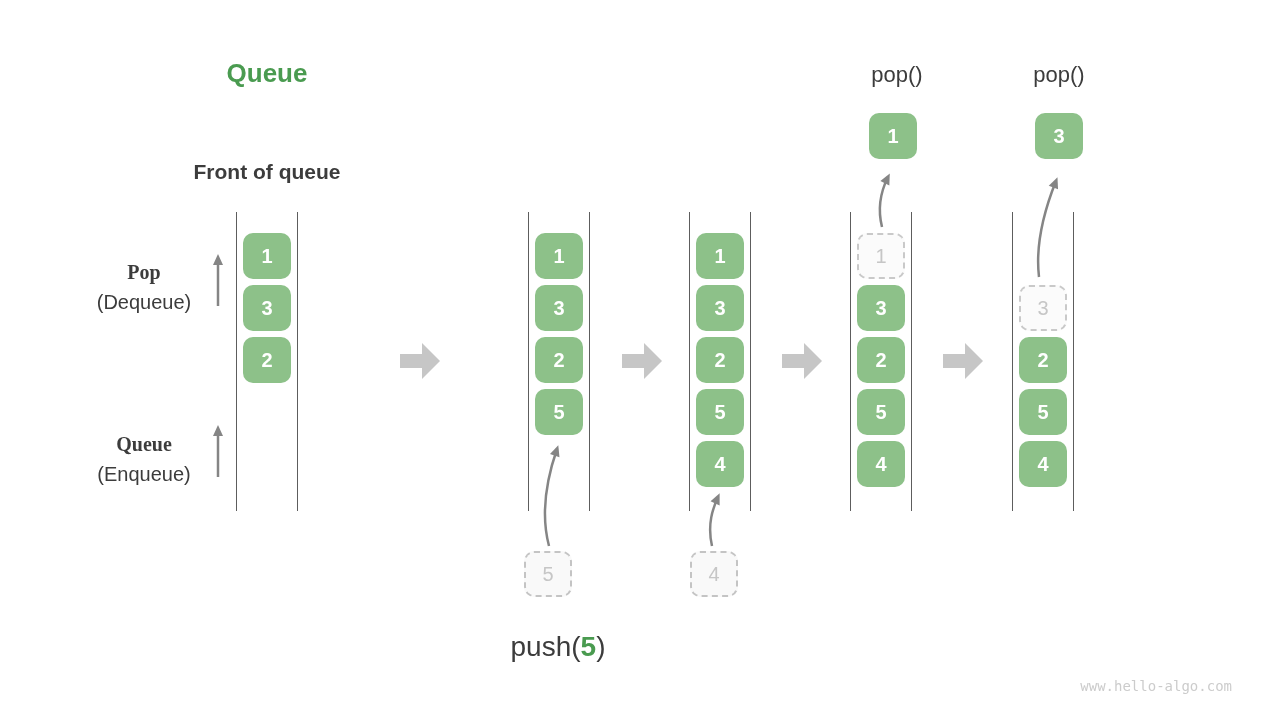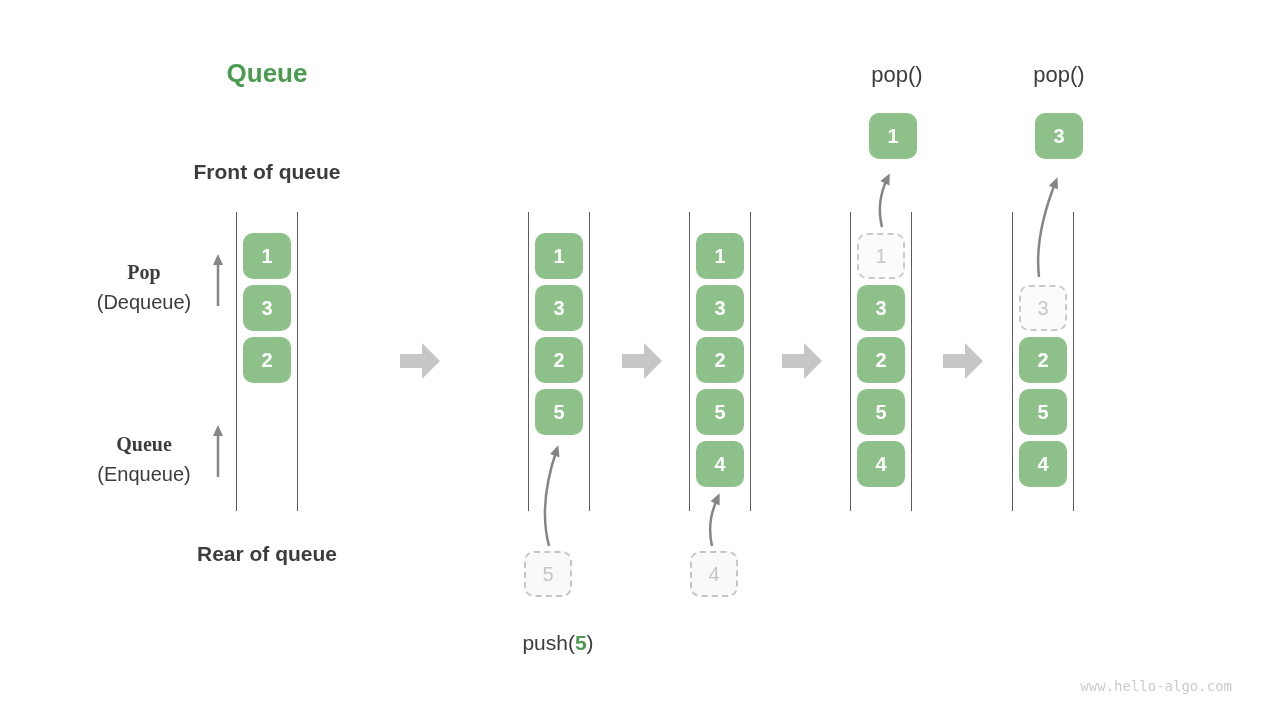--- a/index.html
+++ b/index.html
@@ -48,21 +48,21 @@
     display:flex;align-items:center;justify-content:center;
     color:#c6c6c6;font-size:20px;
   }
   .mono{font-family:Liberation Sans, sans-serif;}
   .pop-call{
     position:absolute;top:62px;width:120px;text-align:center;
     font-size:22px;color:var(--text-dark,#3c3c3c);
   }
   .push-call{
     position:absolute;top:631px;width:160px;text-align:center;
-    font-size:21px;color:var(--text-dark,#3c3c3c);
+    font-size:28px;color:var(--text-dark,#3c3c3c);
   }
   .push-call .arg{color:var(--accent-green,#4a9b50);font-weight:bold;}
   .watermark{
     position:absolute;top:678px;right:48px;font-size:14px;
     color:var(--watermark-gray,#cccccc);font-family:"DejaVu Sans Mono",monospace;
   }
 </style>
 </head>
 <body>
 
@@ -86,21 +86,20 @@
     <path d="M549,546 C540,512 547,478 557,449" stroke="#858585" stroke-width="2.5" fill="none" marker-end="url(#ah)"></path>
     <path d="M712,546 C707,524 713,508 718,497" stroke="#858585" stroke-width="2.5" fill="none" marker-end="url(#ah)"></path>
 
     <path d="M882,227 C877,207 881,191 888,177" stroke="#858585" stroke-width="2.5" fill="none" marker-end="url(#ah)"></path>
     <path d="M1039,277 C1035,243 1046,206 1056,181" stroke="#858585" stroke-width="2.5" fill="none" marker-end="url(#ah)"></path>
   </svg>
 
   <div class="title">Queue</div>
 
   <div class="big-label front-label">Front of queue</div>
-  <div class="big-label rear-label">Rear of queue</div>
 
   <div class="side-label pop-side">
     <div class="op">Pop</div>
     <div>(Dequeue)</div>
   </div>
   <div class="side-label push-side">
     <div class="op">Queue</div>
     <div>(Enqueue)</div>
   </div>
 

